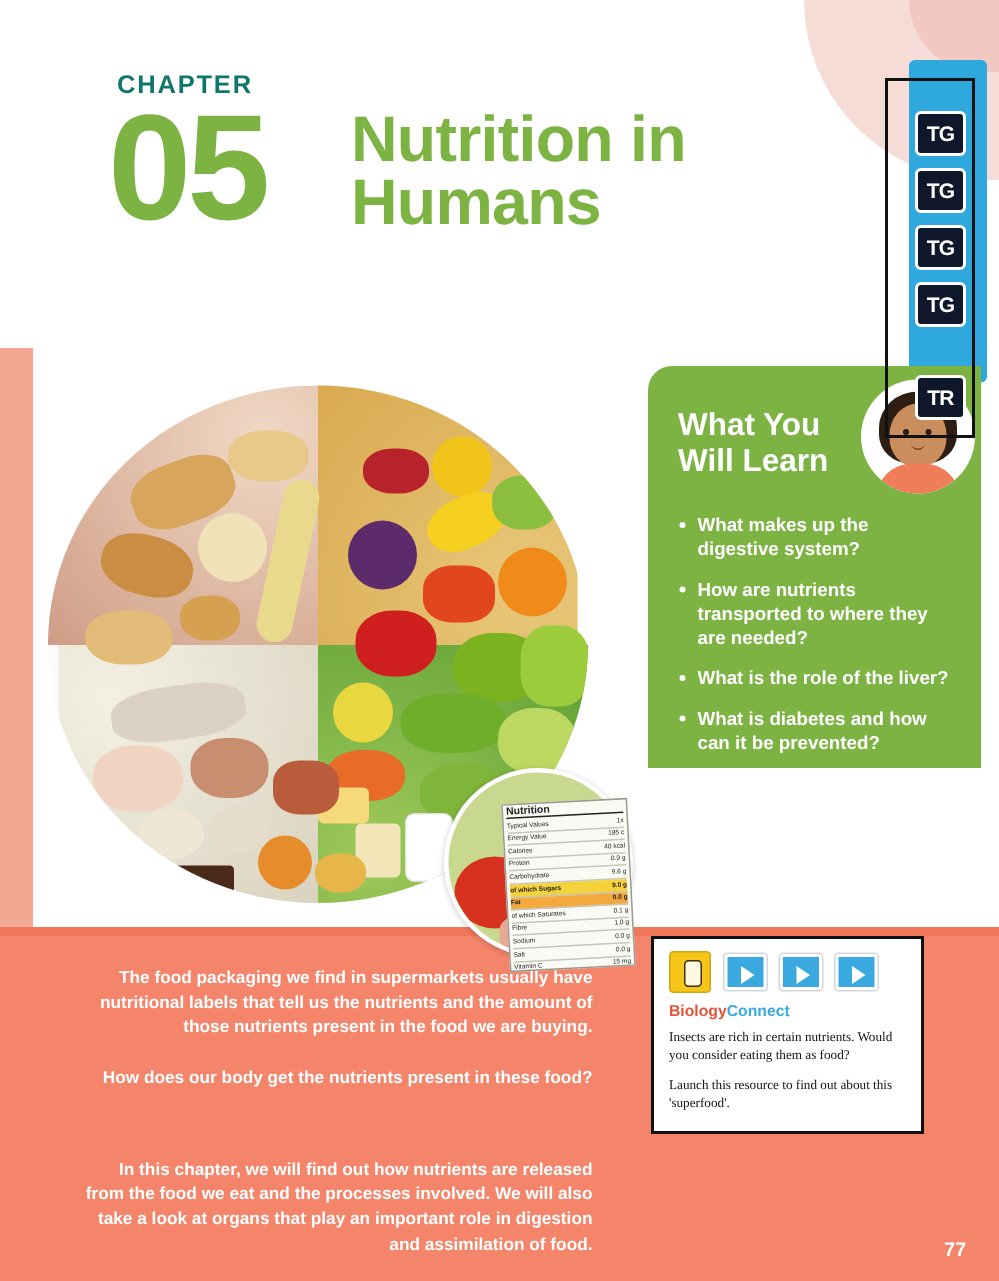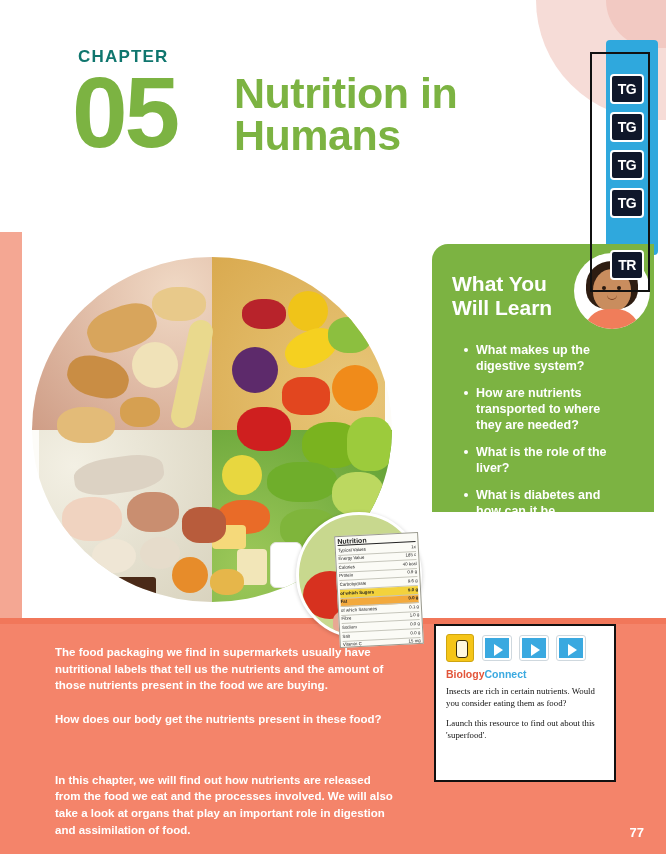--- a/index.html
+++ b/index.html
@@ -259,21 +259,21 @@
     padding: 28px 18px 16px 20px;
     color: #ffffff;
   }
   .wyl-title {
     font-size: 21px;
     font-weight: bold;
     line-height: 1.15;
     margin-bottom: 22px;
     width: 120px;
   }
-  .wyl-list { list-style: none; margin: 12px; padding: 0; }
+  .wyl-list { list-style: none; margin: 1px; padding: 0; }
   .wyl-list li {
     position: relative;
     padding-left: 12px;
     margin-bottom: 11px;
     font-size: 12.5px;
     line-height: 1.28;
     font-weight: bold;
   }
   .wyl-list li::before {
     content: "";
@@ -320,28 +320,28 @@
   .bottom-text {
     position: absolute;
     left: 55px; top: 644px;
     width: 340px;
     color: #ffffff;
     font-size: 11.5px;
     font-weight: bold;
     line-height: 1.45;
     z-index: 3;
   }
-  .bottom-text p { margin: 0 0 17px 0; }
+  .bottom-text p { margin: 0 0 17px 0; text-align: right; }
   .bottom-text p:last-child { margin-bottom: 0; margin-top: 44px; }
 
   
   .res-box {
     position: absolute;
     left: 434px; top: 624px;
-    width: 182px; height: 158px;
+    width: 182px; height: 132px;
     background: #ffffff;
     border: 2px solid #111;
     z-index: 6;
     padding: 8px 10px;
   }
   .res-icons {
     display: flex;
     align-items: center;
     gap: 9px;
     margin-bottom: 6px;

